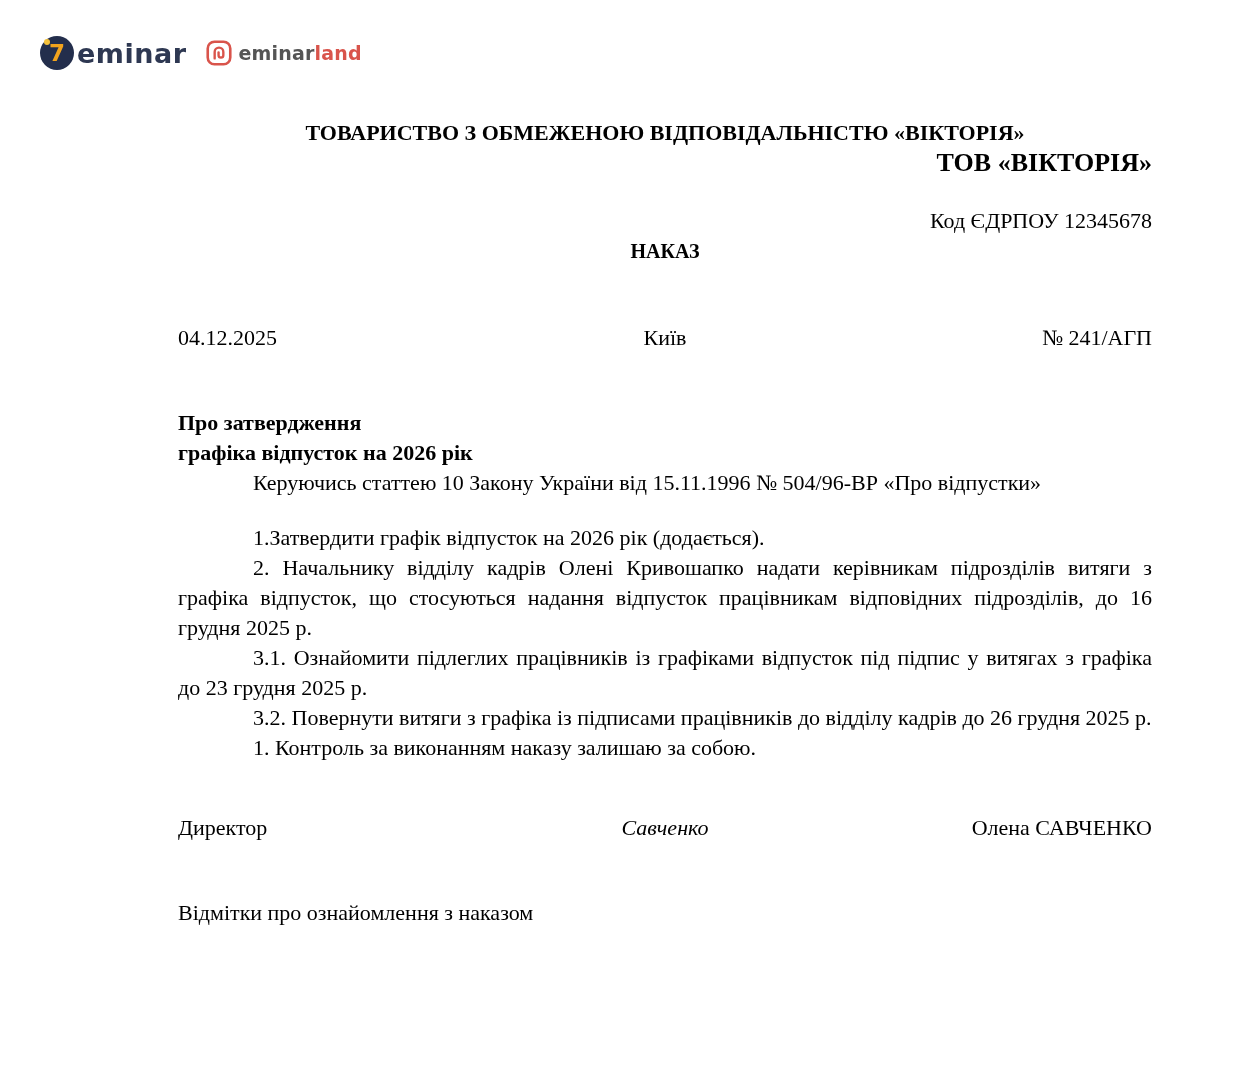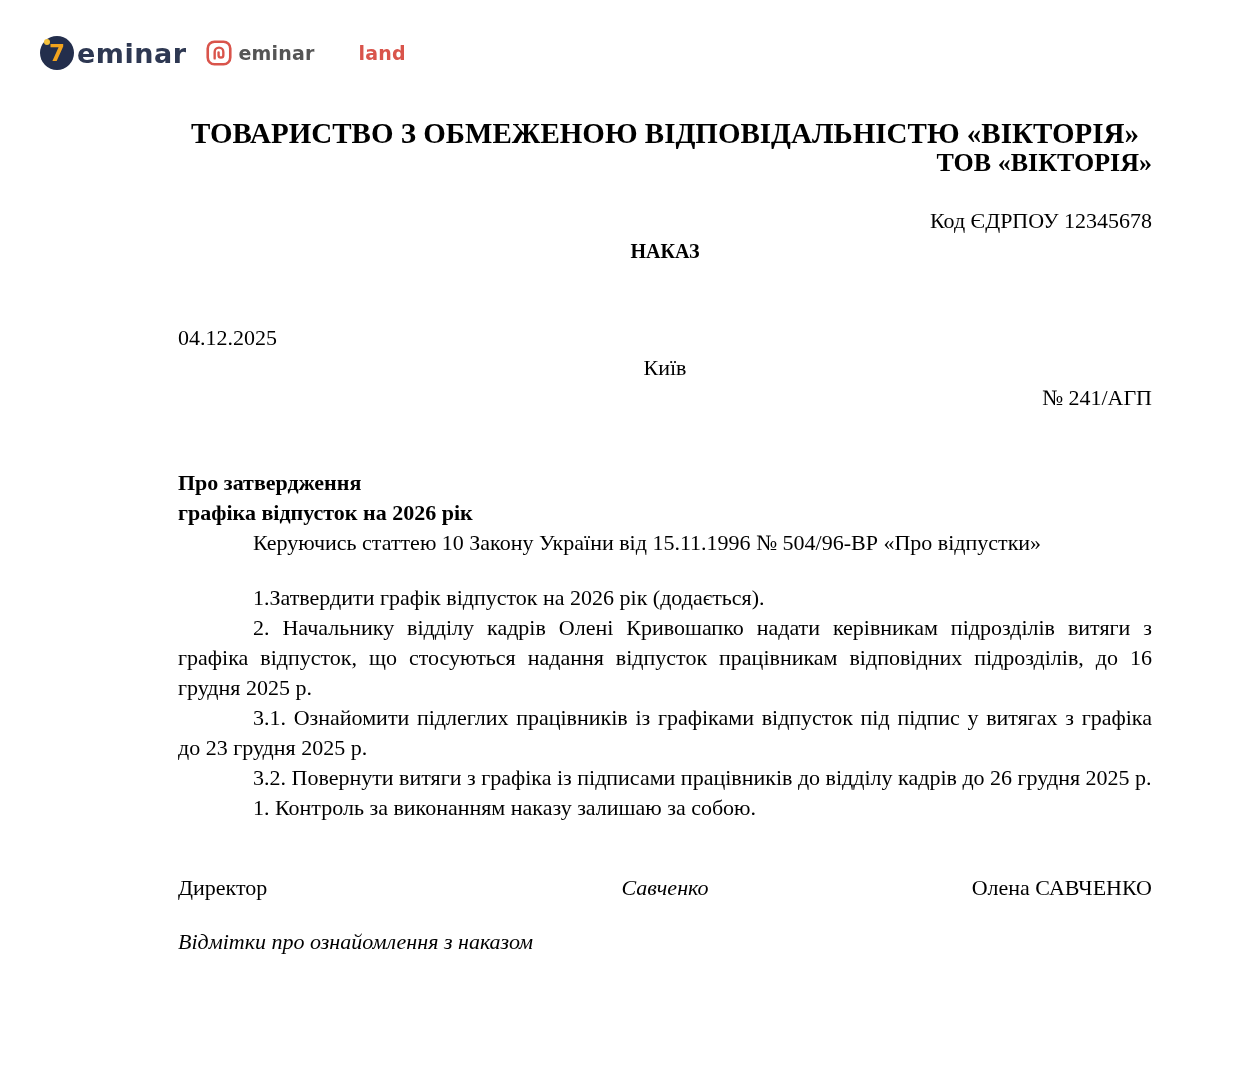--- a/index.html
+++ b/index.html
@@ -58,57 +58,56 @@
   }
   .logo-kadroland { display: flex; align-items: center; gap: 6px; }
   .kadro-icon { width: 26px; height: 26px; display: block; }
   .kadro-wordmark {
     font-family: "DejaVu Sans", sans-serif;
     font-weight: 600;
     font-size: 19px;
     color: #555555;
     letter-spacing: 0.2px;
   }
-  .kadro-wordmark .land { color: #d9544b; margin-left: 44px; }
+  .kadro-wordmark .land { color: #d9544b; }
 
   
   .content {
     position: absolute;
     left: 178px;
     width: 974px;
     top: 0;
     font-size: 22px;
     line-height: 30px;
   }
   .company-full {
     margin-top: 118px;
     text-align: center;
     font-weight: bold;
-    font-size: 29px;
+    font-size: 22px;
     line-height: 30px;
   }
   .company-short {
     text-align: right;
     font-weight: bold;
     font-size: 26px;
     line-height: 30px;
   }
   .edrpou {
     margin-top: 28px;
     text-align: right;
   }
   .doc-title {
     text-align: center;
     font-weight: bold;
     font-size: 20px;
   }
   .date-row {
     margin-top: 57px;
     display: flex;
-    flex-direction: column;
   }
   .date-row .col { flex: 1 1 0; }
   .date-row .col.center { text-align: center; }
   .date-row .col.right { text-align: right; }
   .subject {
     margin-top: 55px;
     font-weight: bold;
   }
   .preamble {
     text-indent: 75px;
@@ -123,22 +122,21 @@
     text-align: justify;
   }
   .sig-row {
     margin-top: 50px;
     display: flex;
   }
   .sig-row .col { flex: 1 1 0; }
   .sig-row .col.center { text-align: center; font-style: italic; }
   .sig-row .col.right { text-align: right; }
   .footer-note {
-    margin-top: 24px;
-    font-style: italic;
+    margin-top: 55px;
   }
 </style>
 </head>
 <body>
 
 <div class="page">
 
   <div class="letterhead">
     <div class="logo-7eminar">
       <div class="seven-circle">7</div>

